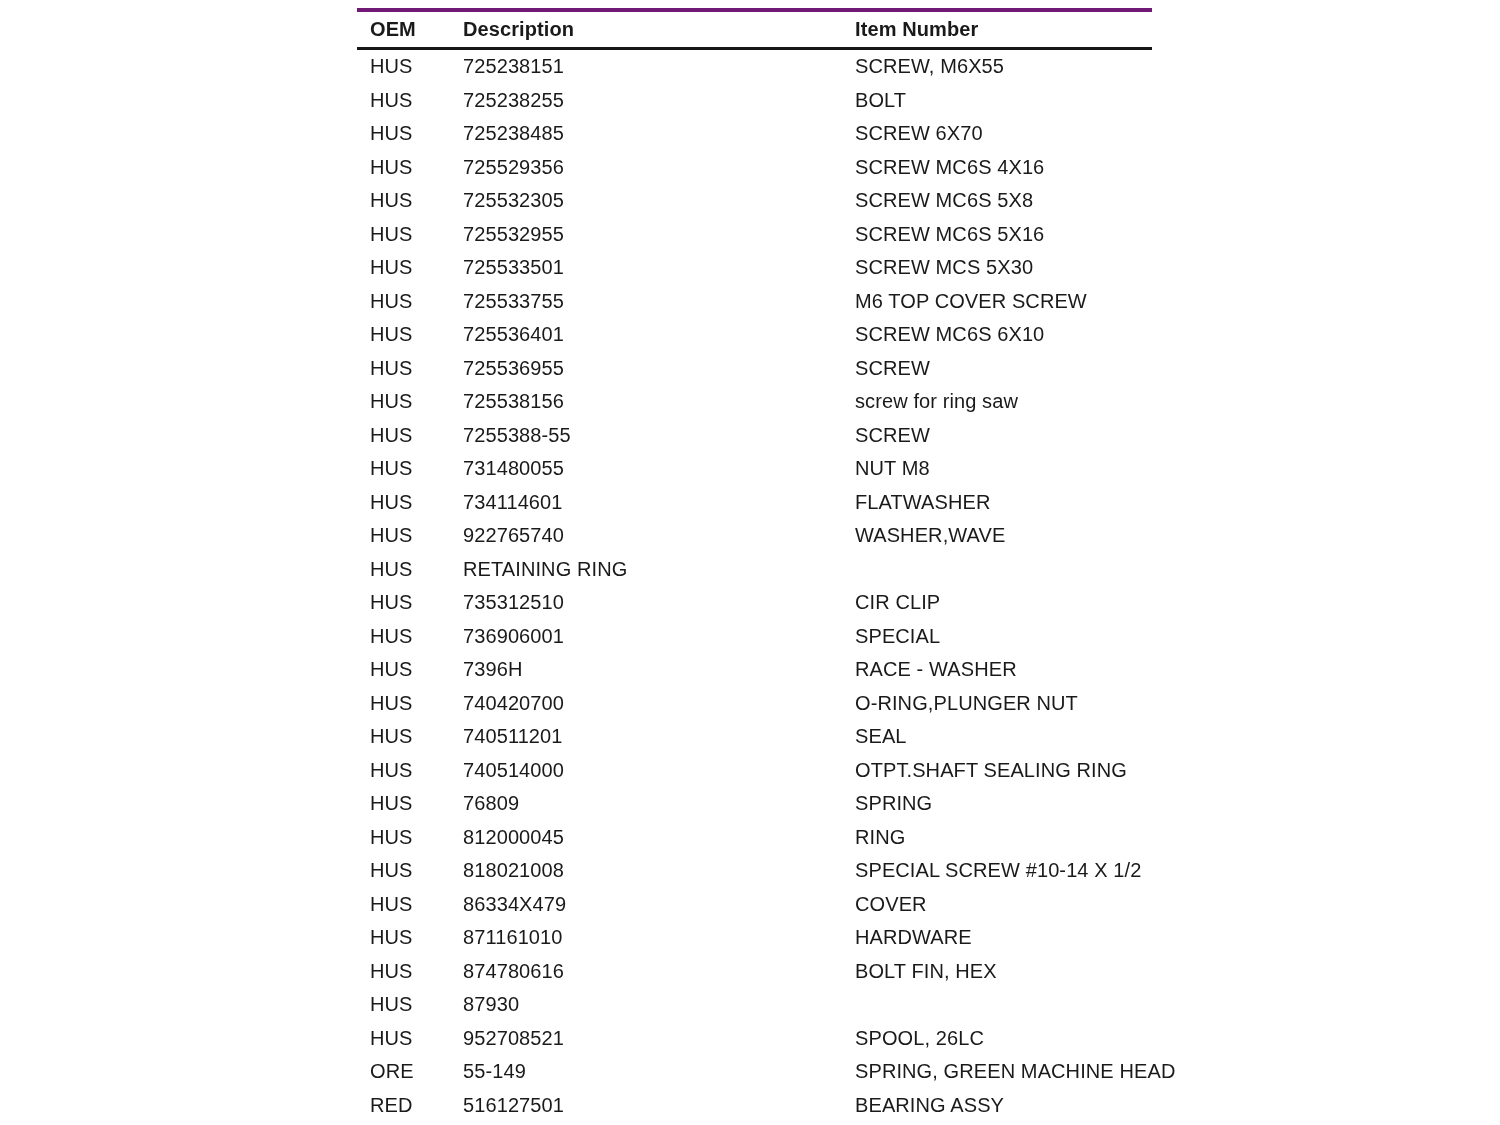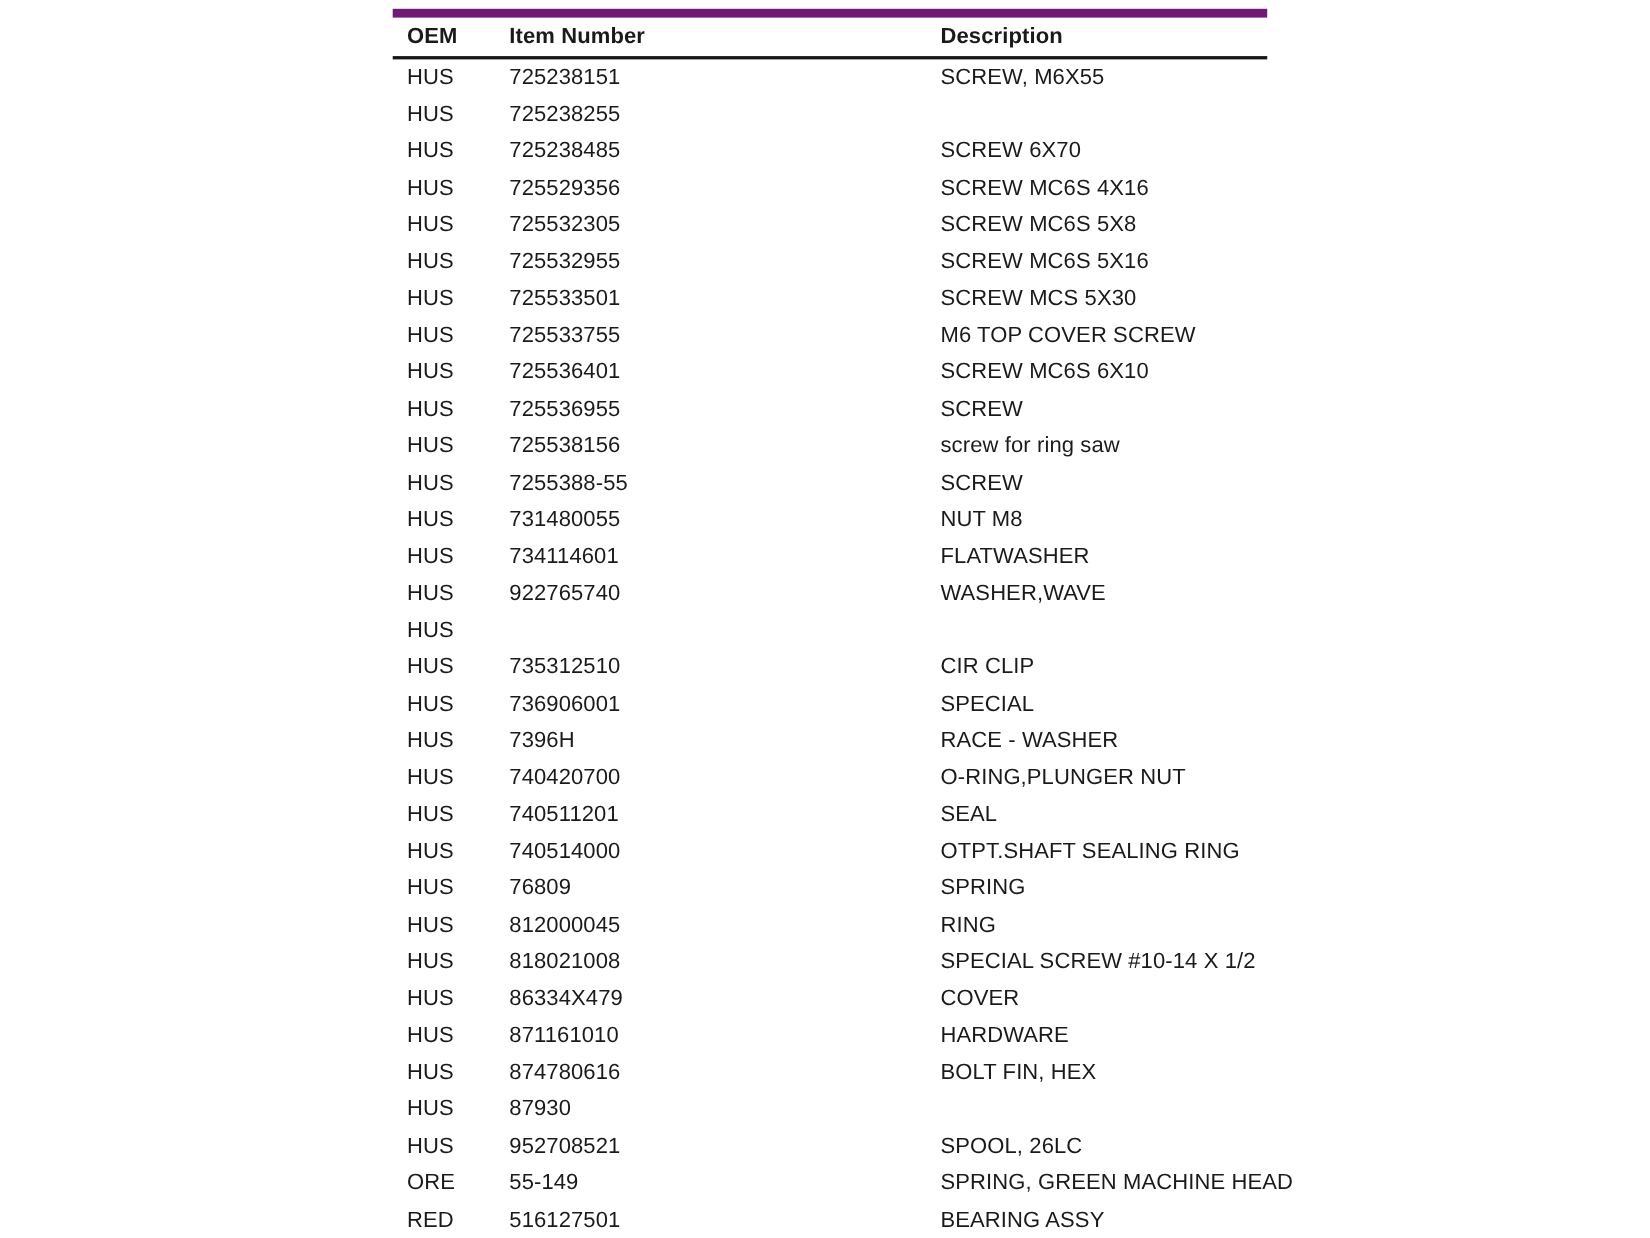--- a/index.html
+++ b/index.html
@@ -21,21 +21,21 @@
     left: 357px;
     top: 8px;
     width: 795px;
   }
   .thead {
     display: grid;
     grid-template-columns: 93px 392px 1fr;
     align-items: center;
     height: 35px;
     padding-left: 13px;
-    border-top: 8px solid #701a75;
+    border-top: 4px solid #701a75;
     border-bottom: 3px solid #161616;
     font-size: 20px;
     font-weight: bold;
     letter-spacing: 0.1px;
   }
   .tbody {
     width: 100%;
   }
   .row {
     display: grid;
@@ -50,32 +50,33 @@
     white-space: nowrap;
     overflow: visible;
   }
 </style>
 </head>
 <body>
 
 <div class="parts-table">
   <div class="thead">
     <div class="cell">OEM</div>
+    <div class="cell">Description</div>
     <div class="cell">Item Number</div>
-    <div class="cell">Description</div>
   </div>
   <div class="tbody" id="tbody">
       <div class="row">
         <div class="cell">HUS</div>
         <div class="cell">725238151</div>
         <div class="cell">SCREW, M6X55</div>
       </div>
       <div class="row">
         <div class="cell">HUS</div>
         <div class="cell">725238255</div>
+        <div class="cell">BOLT</div>
       </div>
       <div class="row">
         <div class="cell">HUS</div>
         <div class="cell">725238485</div>
         <div class="cell">SCREW 6X70</div>
       </div>
       <div class="row">
         <div class="cell">HUS</div>
         <div class="cell">725529356</div>
         <div class="cell">SCREW MC6S 4X16</div>
@@ -130,20 +131,21 @@
         <div class="cell">734114601</div>
         <div class="cell">FLATWASHER</div>
       </div>
       <div class="row">
         <div class="cell">HUS</div>
         <div class="cell">922765740</div>
         <div class="cell">WASHER,WAVE</div>
       </div>
       <div class="row">
         <div class="cell">HUS</div>
+        <div class="cell">RETAINING RING</div>
       </div>
       <div class="row">
         <div class="cell">HUS</div>
         <div class="cell">735312510</div>
         <div class="cell">CIR CLIP</div>
       </div>
       <div class="row">
         <div class="cell">HUS</div>
         <div class="cell">736906001</div>
         <div class="cell">SPECIAL</div>

